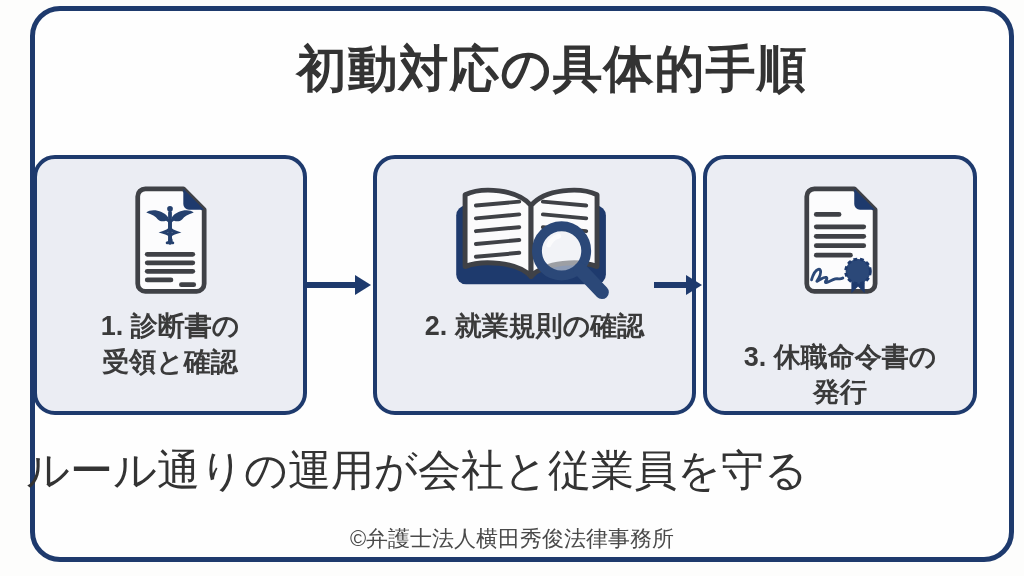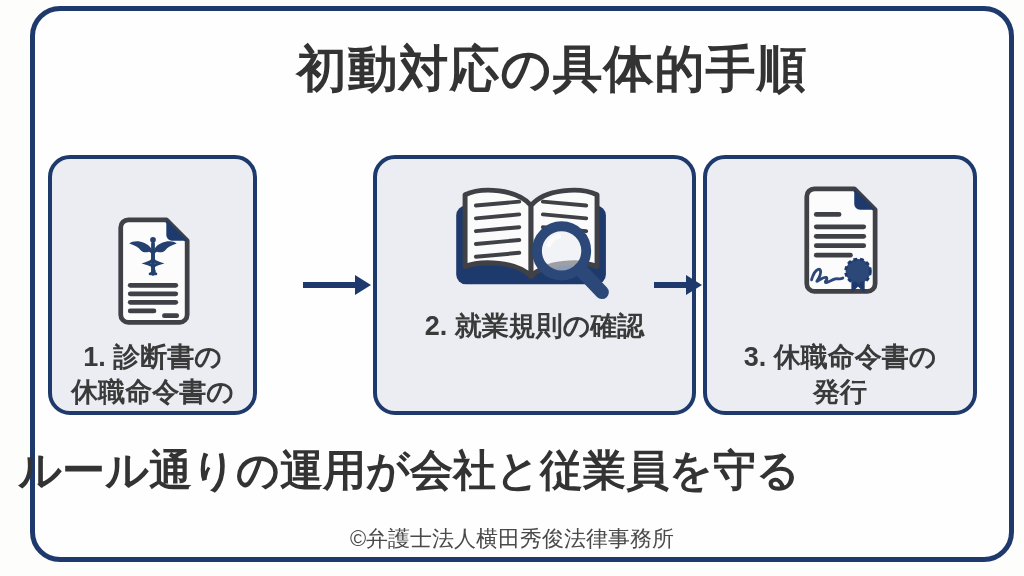--- a/index.html
+++ b/index.html
@@ -11,38 +11,38 @@
          box-sizing:border-box;border:5px solid #1e3a6d;border-radius:30px;
          background:#fefefe;}
 
   .title{position:absolute;left:0;top:36px;width:1024px;margin:0;
          text-align:center;font-size:50px;font-weight:800;color:#333333;
          letter-spacing:1px;padding-left:40px;}
 
   .step-box{position:absolute;top:155px;height:260px;box-sizing:border-box;
             border:4px solid #1e3a6d;border-radius:22px;background:#ebedf3;
             display:flex;flex-direction:column;align-items:center;}
-  #box1{left:48px;width:209px;justify-content:flex-end;}
+  #box1{left:33px;width:274px;}
   #box2{left:373px;width:323px;}
   #box3{left:703px;width:274px;gap:31px;}
 
   .icon-wrap{height:132px;margin-top:16px;display:flex;
              align-items:center;justify-content:center;}
   .step-label{font-size:27px;font-weight:700;color:#3a3a3a;text-align:center;
               line-height:1.32;margin-top:2px;}
 
   .arrow{position:absolute;top:272px;height:26px;display:flex;align-items:center;}
   #arrow1{left:303px;width:68px;}
   #arrow2{left:654px;width:48px;}
   .arrow-shaft{flex:1;height:6px;background:#1e3a6d;}
   .arrow-head{width:0;height:0;border-top:10px solid transparent;
               border-bottom:10px solid transparent;border-left:16px solid #1e3a6d;}
 
-  .conclusion{position:absolute;left:0;top:442px;width:818px;margin:0;
-              text-align:center;font-size:43px;font-weight:700;color:#333333;}
+  .conclusion{position:absolute;left:8px;top:442px;width:818px;margin:0;
+              text-align:center;font-size:43px;font-weight:400;color:#333333;}
   .copyright{position:absolute;left:0;top:524px;width:1024px;
              text-align:center;font-size:22px;color:#4a4a4a;}
 </style>
 </head>
 <body>
 
 <div class="canvas">
 
   <div class="frame"></div>
 
@@ -63,21 +63,21 @@
 
         <line x1="21" y1="73" x2="69" y2="73" stroke="#3f4146" stroke-width="5" stroke-linecap="round"></line>
         <line x1="21" y1="82" x2="69" y2="82" stroke="#3f4146" stroke-width="5" stroke-linecap="round"></line>
         <line x1="21" y1="91" x2="69" y2="91" stroke="#3f4146" stroke-width="5" stroke-linecap="round"></line>
         <line x1="21" y1="100" x2="46" y2="100" stroke="#3f4146" stroke-width="5" stroke-linecap="round"></line>
         <line x1="57" y1="105" x2="70" y2="105" stroke="#3f4146" stroke-width="5" stroke-linecap="round"></line>
       </svg>
     </div>
     <div class="step-label">
       <span>1. 診断書の</span><br>
-      <span>休職命令書の</span>
+      <span>受領と確認</span>
     </div>
   </div>
 
   <div class="arrow" id="arrow1">
     <div class="arrow-shaft"></div>
     <div class="arrow-head"></div>
   </div>
 
   <div class="step-box" id="box2">
     <div class="icon-wrap">

